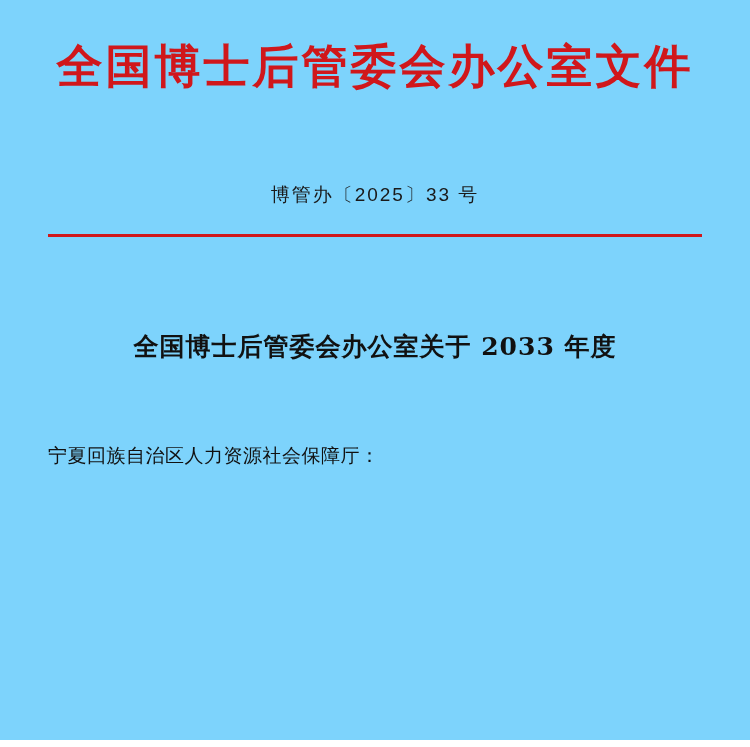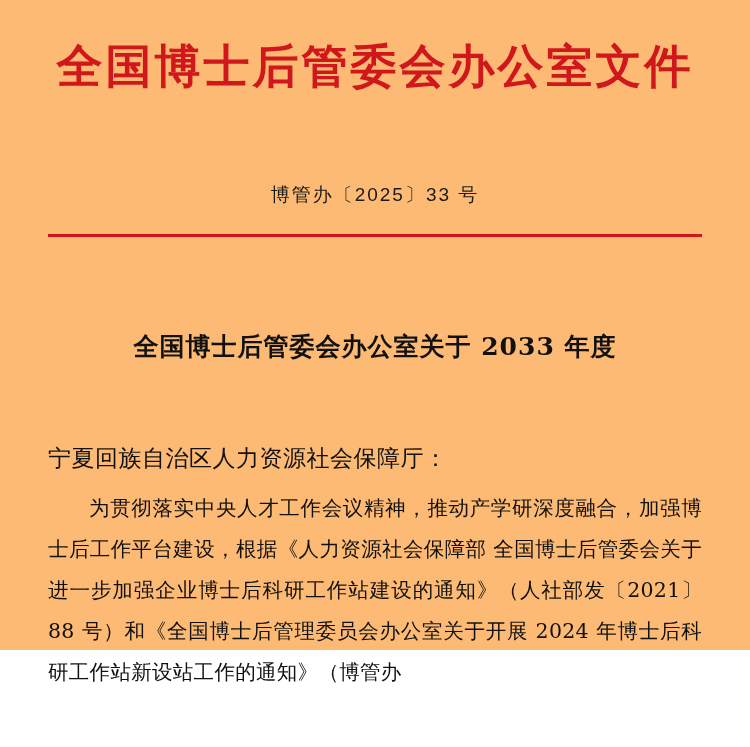--- a/index.html
+++ b/index.html
@@ -10,22 +10,22 @@
   body {
     width: 750px;
     height: 747px;
     overflow: hidden;
     font-family: "Liberation Serif", serif;
     color: #111111;
   }
   .page {
     position: relative;
     width: 750px;
-    height: 650px;
-    background: #fdba74;
+    height: 740px;
+    background: #7dd3fc;
     box-sizing: border-box;
     padding: 0 48px;
   }
   .doc-header {
     text-align: center;
     padding-top: 38px;
   }
   .doc-header-title {
     color: #d0171b;
     font-family: "DejaVu Serif", serif;
@@ -58,21 +58,21 @@
     line-height: 1.95;
     letter-spacing: 1px;
     color: #111;
   }
   .doc-title .line {
     display: block;
     white-space: nowrap;
   }
   .recipient {
     margin-top: 72px;
-    font-size: 23px;
+    font-size: 19px;
     letter-spacing: 0.5px;
     font-family: "DejaVu Serif", serif;
     color: #111;
   }
   .body-text {
     margin-top: 14px;
     font-size: 20.5px;
     line-height: 2.0;
     letter-spacing: 0.3px;
     font-family: "DejaVu Serif", serif;
@@ -96,17 +96,14 @@
   <div class="doc-number">博管办〔2025〕33 号</div>
 
   <div class="red-rule"></div>
 
   <div class="doc-title">
     <span class="line">全国博士后管委会办公室关于 2033 年度</span>
   </div>
 
   <div class="recipient">宁夏回族自治区人力资源社会保障厅：</div>
 
-  <div class="body-text">
-    <p>为贯彻落实中央人才工作会议精神，推动产学研深度融合，加强博士后工作平台建设，根据《人力资源社会保障部 全国博士后管委会关于进一步加强企业博士后科研工作站建设的通知》（人社部发〔2021〕88 号）和《全国博士后管理委员会办公室关于开展 2024 年博士后科研工作站新设站工作的通知》（博管办</p>
-  </div>
 
 </div>
 
 </body></html>

